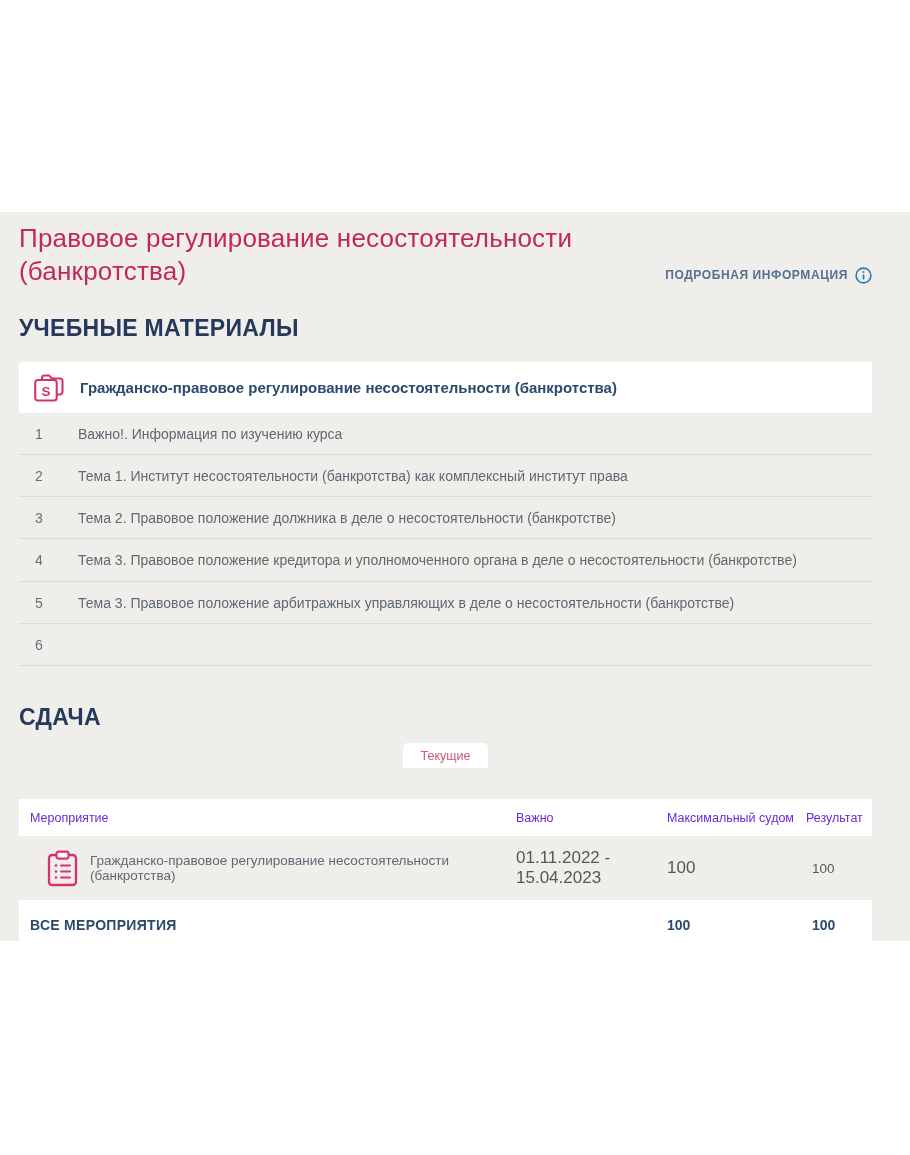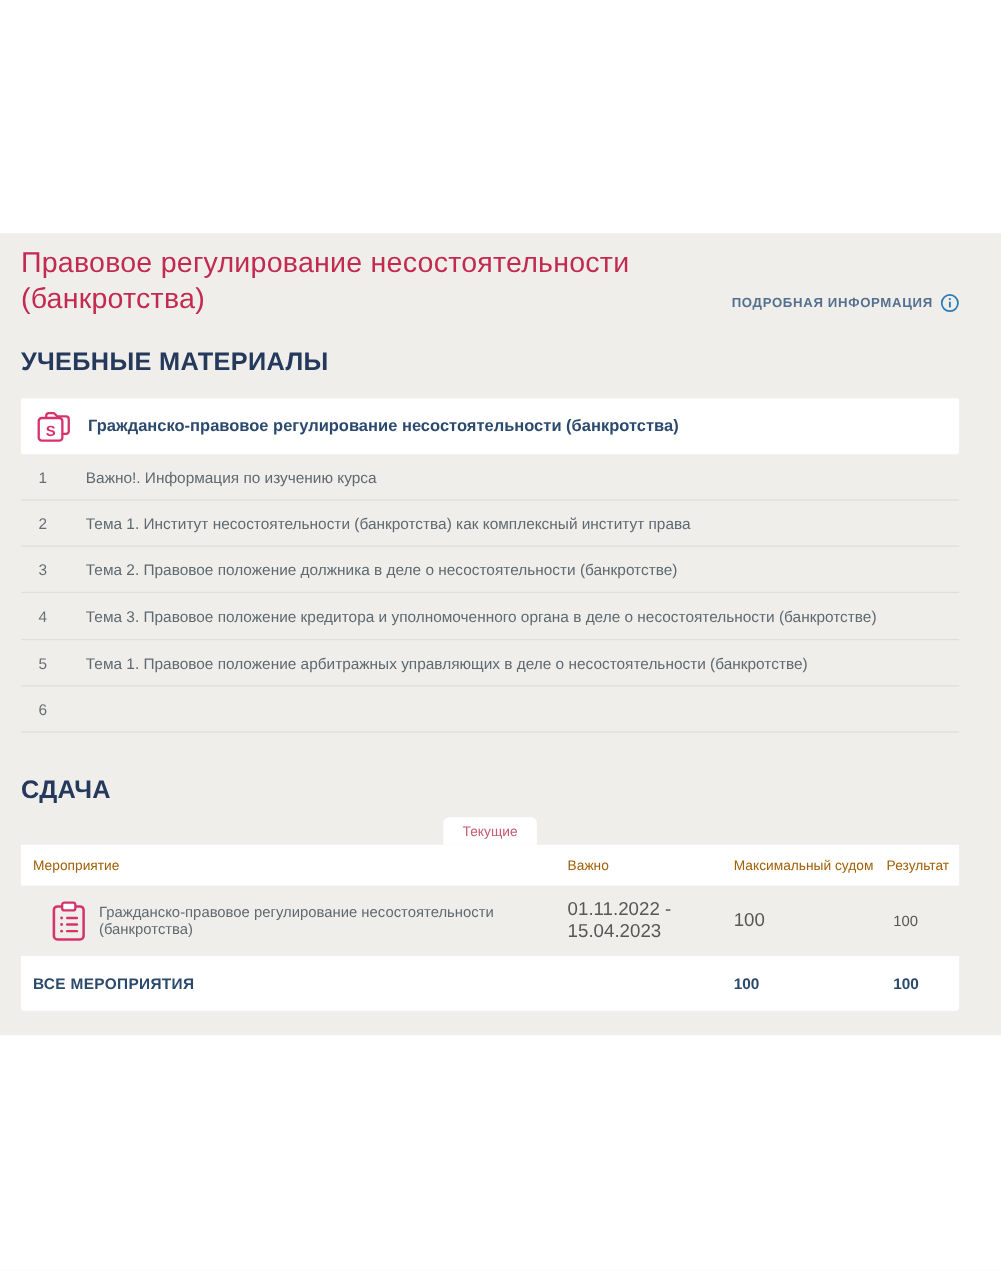--- a/index.html
+++ b/index.html
@@ -30,21 +30,21 @@
   .mat-row { display:flex; align-items:flex-start; padding:11px 0 10px 0; border-bottom:1px solid #dedcd8; cursor:pointer; }
   .mat-row .num { flex:0 0 59px; padding-left:16px; font-size:14px; color:#666f76; line-height:1.45; }
   .mat-row .lbl { flex:1; padding-right:30px; font-size:14px; color:#5e6970; line-height:1.45; }
 
   
   .tab-strip { margin-top:12px; display:flex; justify-content:center; }
   .tab { background:#ffffff; color:#c75b72; font-size:12.5px; padding:6px 18px 5px 18px;
          border-radius:5px 5px 0 0; cursor:pointer; }
 
   
-  .thead { background:#ffffff; display:flex; align-items:center; height:37px; font-size:12.5px; color:#a16207; }
+  .thead { background:#ffffff; display:flex; align-items:center; height:37px; font-size:12.5px; color:#6d28d9;margin-top:31px; }
   .col-name   { flex:1 1 auto; padding-left:11px; }
   .col-access { flex:0 0 151px; }
   .col-max    { flex:0 0 139px; }
   .col-result { flex:0 0 66px; }
 
   .trow { display:flex; align-items:center; padding:12px 0; }
   .trow .col-name { display:flex; align-items:center; }
   .trow .ev-icon { width:31px; height:37px; margin-left:17px; flex:0 0 31px; }
   .trow .ev-name { margin-left:12px; font-size:13.5px; color:#5e6970; cursor:pointer; }
   .trow .col-access, .trow .col-max { font-size:17px; color:#575757; }
@@ -101,21 +101,21 @@
       <div class="mat-row">
         <span class="num">3</span>
         <span class="lbl">Тема 2. Правовое положение должника в деле о несостоятельности (банкротстве)</span>
       </div>
       <div class="mat-row">
         <span class="num">4</span>
         <span class="lbl">Тема 3. Правовое положение кредитора и уполномоченного органа в деле о несостоятельности (банкротстве)</span>
       </div>
       <div class="mat-row">
         <span class="num">5</span>
-        <span class="lbl">Тема 1. Правовое положение арбитражных управляющих в деле о несостоятельности (банкротстве)</span>
+        <span class="lbl">Тема 3. Правовое положение арбитражных управляющих в деле о несостоятельности (банкротстве)</span>
       </div>
       <div class="mat-row">
         <span class="num">6</span>
       </div>
     </div>
 
     <h2 class="section-h h-sdacha">СДАЧА</h2>
 
     <div class="tab-strip">
       <div class="tab">Текущие</div>

